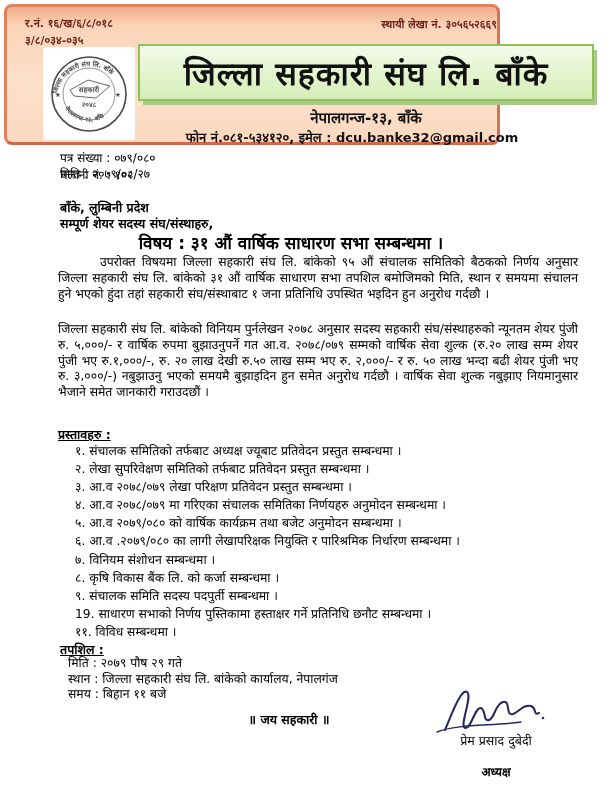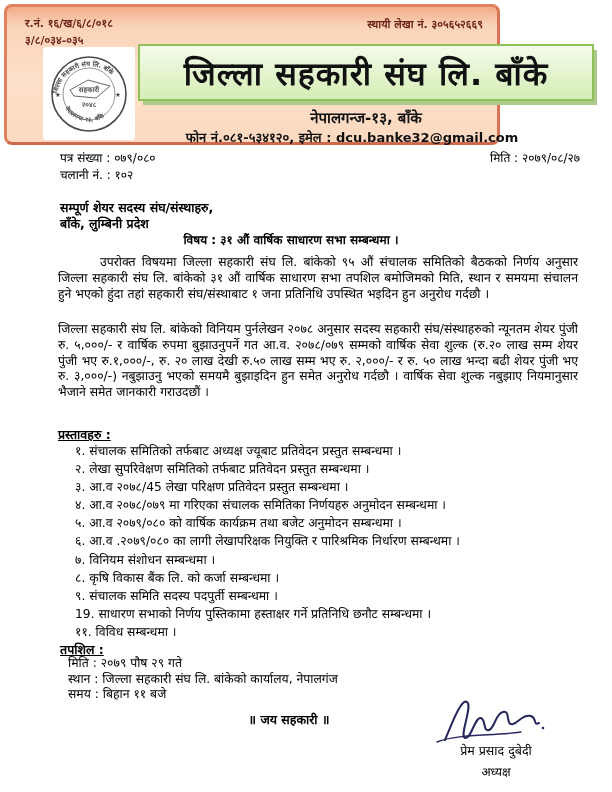--- a/index.html
+++ b/index.html
@@ -15,21 +15,21 @@
     position:absolute; left:4px; top:4px; width:496px; height:141px;
     border:3px solid #e0825f; border-bottom-color:#cf6a4e; border-right-color:#d77355;
     border-radius:8px;
     background:linear-gradient(180deg,#f2ac88 0%,#fad4b8 14%,#fde0ca 55%,#fcd9c0 100%);
     padding-left:20px;
   }
   .reg-block {
     position:absolute; left:18px; top:8px;
     font-size:11px; font-weight:bold; color:#6d241b; line-height:17px; white-space:nowrap;
   }
-  .pan { position:absolute; right:14px; top:9px; font-size:11px; font-weight:bold; color:#6d241b; white-space:nowrap; }
+  .pan { position:absolute; right:0; top:9px; font-size:11px; font-weight:bold; color:#6d241b; white-space:nowrap; }
 
   .seal-wrap {
     position:absolute; left:36px; top:40px; width:92px; height:93px;
     background:#fff; border-radius:3px; display:flex; align-items:center; justify-content:center;
   }
 
   .banner {
     position:absolute; left:131px; top:37px; width:456px; height:57px;
     border:2px solid #8fc05a;
     background:linear-gradient(180deg,#f3fbea 0%,#e3f4cd 55%,#d5edb6 100%);
@@ -44,26 +44,26 @@
   }
   .org-contact {
     position:absolute; left:110px; top:121px; width:470px; text-align:center;
     font-size:13px; font-weight:bold; color:#111; white-space:nowrap;
   }
 
   
   .meta-row {
     position:absolute; left:60px; right:32px; top:150px;
     display:flex; justify-content:space-between;
-    font-size:12px; line-height:16px;
+    font-size:12px; line-height:16px;flex-direction:column;
   }
   .dispatch { position:absolute; left:60px; top:166px; font-size:12px; }
 
   .addressee { position:absolute; left:60px; top:200px; font-size:12.5px; font-weight:bold; line-height:16px; }
-  .subject { position:absolute; left:60px; right:90px; top:231px; text-align:center; font-size:12px; font-weight:bold; }
+  .subject { position:absolute; left:60px; right:90px; top:231px; text-align:center; font-size:17px; font-weight:bold; }
 
   .para {
     position:absolute; left:58px; right:34px;
     font-size:12.3px; line-height:15.8px; text-align:justify;
   }
   .para1 { top:255px; text-indent:42px; }
   .para2 { top:322px; }
 
   .sec-heading { font-size:12.5px; font-weight:bold; text-decoration:underline; }
   .proposals-heading { position:absolute; left:58px; top:426px; }
@@ -72,21 +72,21 @@
 
   .schedule-heading { position:absolute; left:60px; top:641px; }
   .schedule-lines { position:absolute; left:60px; top:656px; font-size:12.3px; line-height:15.5px;margin-left:8px; }
 
   .slogan { position:absolute; left:0; width:608px; top:711px; text-align:center; font-size:12.5px; font-weight:bold; }
   .slogan span { display:inline-block; transform:translateX(-15px); }
 
   .signature-block { position:absolute; right:26px; bottom:12px; width:180px; text-align:center; }
   .signature-scribble { display:block; margin:0 auto -6px auto; }
   .signatory-name { font-size:12.5px; font-weight:normal; }
-  .signatory-title { font-size:12px; font-weight:normal; margin-top:4px; }
+  .signatory-title { font-size:12px; font-weight:bold; margin-top:14px; }
 
   .seal-ring-text { font-size:6.5px; fill:#4a4a4a; font-weight:bold; }
   .seal-center-text { font-size:7px; fill:#555; font-weight:bold; }
 </style>
 </head>
 <body>
 
 <div class="page">
 
   <div class="letterhead">
@@ -121,34 +121,34 @@
     <div class="org-contact">फोन नं.०८१-५३४१२०, इमेल : dcu.banke32@gmail.com</div>
   </div>
 
   <div class="meta-row">
     <span>पत्र संख्या : ०७९/०८०</span>
     <span>मिति : २०७९/०८/२७</span>
   </div>
   <div class="dispatch">चलानी नं. : १०२</div>
 
   <div class="addressee">
+    <div>बाँके, लुम्बिनी प्रदेश</div>
     <div>सम्पूर्ण शेयर सदस्य संघ/संस्थाहरु,</div>
-    <div>बाँके, लुम्बिनी प्रदेश</div>
   </div>
 
   <div class="subject">विषय : ३१ औं वार्षिक साधारण सभा सम्बन्धमा ।</div>
 
   <p class="para para1">उपरोक्त विषयमा जिल्ला सहकारी संघ लि. बांकेको ९५ औं संचालक समितिको बैठकको निर्णय अनुसार जिल्ला सहकारी संघ लि. बांकेको ३१ औं वार्षिक साधारण सभा तपशिल बमोजिमको मिति, स्थान र समयमा संचालन हुने भएको हुंदा तहां सहकारी संघ/संस्थाबाट १ जना प्रतिनिधि उपस्थित भइदिन हुन अनुरोध गर्दछौ ।</p>
   <p class="para para2">जिल्ला सहकारी संघ लि. बांकेको विनियम पुर्नलेखन २०७८ अनुसार सदस्य सहकारी संघ/संस्थाहरुको न्यूनतम शेयर पुंजी रु. ५,०००/- र वार्षिक रुपमा बुझाउनुपर्ने गत आ.व. २०७८/०७९ सम्मको वार्षिक सेवा शुल्क (रु.२० लाख सम्म शेयर पुंजी भए रु.१,०००/-, रु. २० लाख देखी रु.५० लाख सम्म भए रु. २,०००/- र रु. ५० लाख भन्दा बढी शेयर पुंजी भए रु. ३,०००/-) नबुझाउनु भएको समयमै बुझाइदिन हुन समेत अनुरोध गर्दछौ । वार्षिक सेवा शुल्क नबुझाए नियमानुसार भैजाने समेत जानकारी गराउदछौं ।</p>
 
   <div class="sec-heading proposals-heading">प्रस्तावहरु :</div>
   <div class="proposal-list">
     <div>१. संचालक समितिको तर्फबाट अध्यक्ष ज्यूबाट प्रतिवेदन प्रस्तुत सम्बन्धमा ।</div>
     <div>२. लेखा सुपरिवेक्षण समितिको तर्फबाट प्रतिवेदन प्रस्तुत सम्बन्धमा ।</div>
-    <div>३. आ.व २०७८/45 लेखा परिक्षण प्रतिवेदन प्रस्तुत सम्बन्धमा ।</div>
+    <div>३. आ.व २०७८/०७९ लेखा परिक्षण प्रतिवेदन प्रस्तुत सम्बन्धमा ।</div>
     <div>४. आ.व २०७८/०७९ मा गरिएका संचालक समितिका निर्णयहरु अनुमोदन सम्बन्धमा ।</div>
     <div>५. आ.व २०७९/०८० को वार्षिक कार्यक्रम तथा बजेट अनुमोदन सम्बन्धमा ।</div>
     <div>६. आ.व .२०७९/०८० का लागी लेखापरिक्षक नियुक्ति र पारिश्रमिक निर्धारण सम्बन्धमा ।</div>
     <div>७. विनियम संशोधन सम्बन्धमा ।</div>
     <div>८. कृषि विकास बैंक लि. को कर्जा सम्बन्धमा ।</div>
     <div>९. संचालक समिति सदस्य पदपुर्ती सम्बन्धमा ।</div>
     <div>19. साधारण सभाको निर्णय पुस्तिकामा हस्ताक्षर गर्ने प्रतिनिधि छनौट सम्बन्धमा ।</div>
     <div>११. विविध सम्बन्धमा ।</div>
   </div>
 

